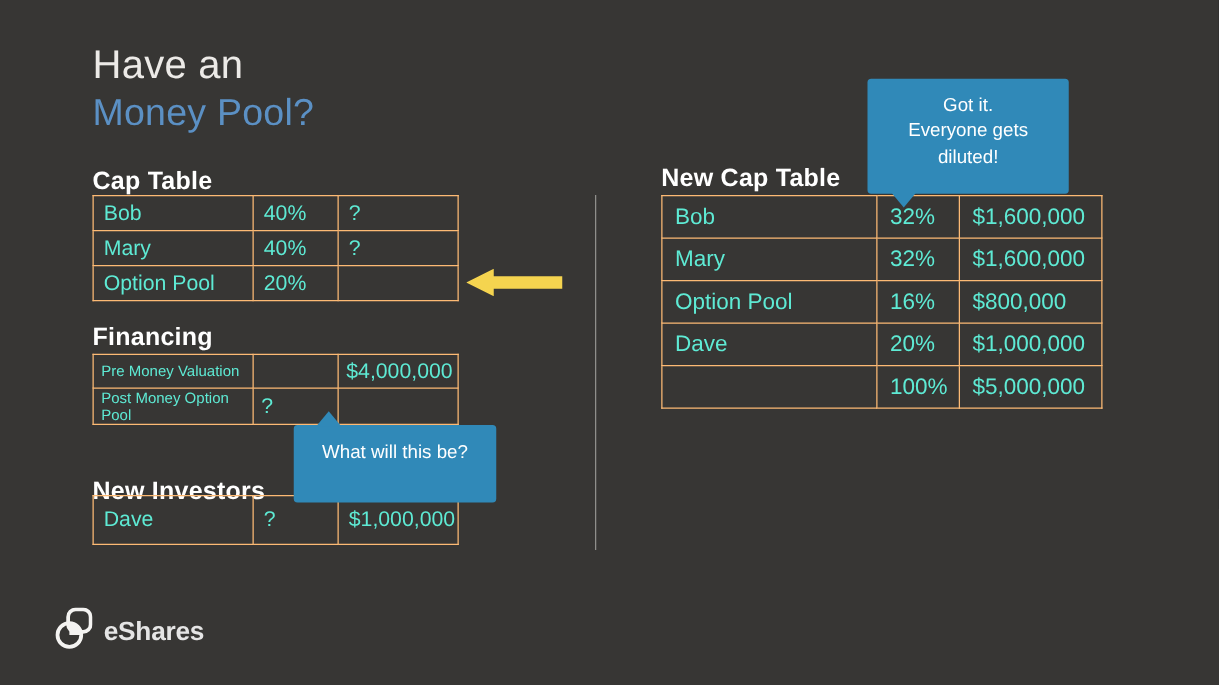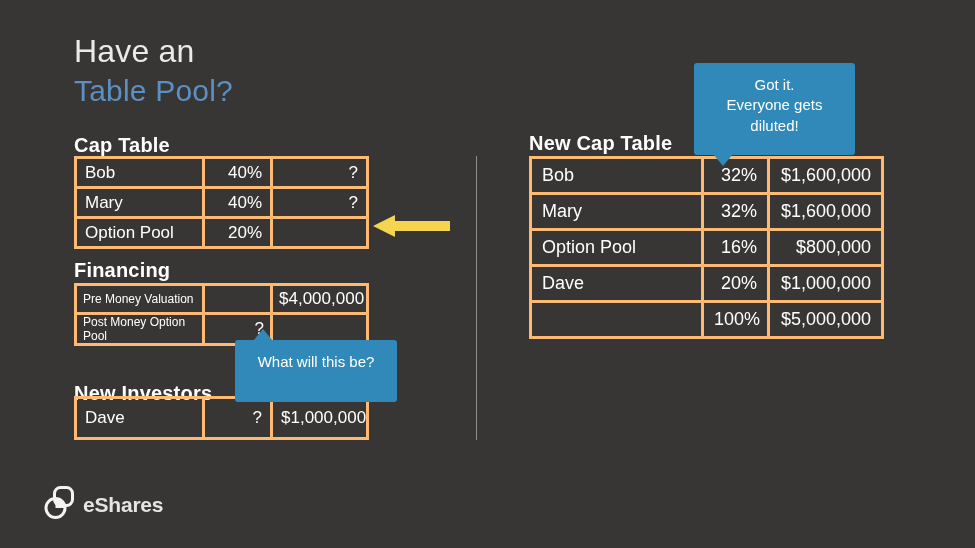--- a/index.html
+++ b/index.html
@@ -54,29 +54,29 @@
   #h-new-investors { left: 74px; top: 382px; }
   #h-new-cap-table { left: 529px; top: 132px; }
 
   
   .tbl {
     position: absolute;
     border-collapse: collapse;
     table-layout: fixed;
   }
   .tbl td {
-    border: 3px solid #fdba74;
-    color: #ffffff;
+    border: 1px solid #fdba74;
+    color: #5eead4;
     height: 28px;
     padding: 0 8px;
     font-weight: 400;
     background: transparent;
   }
   .tbl td.name   { text-align: left; }
-  .tbl td.center { text-align: right; margin-left: 18px; }
+  .tbl td.center { text-align: left; margin-left: 18px; }
 
   
   #cap-table { left: 74px; top: 156px; width: 292px; font-size: 17px; }
   #cap-table td { height: 27px; }
   #cap-table col.c1 { width: 128px; }
   #cap-table col.c2 { width: 68px; }
   #cap-table col.c3 { width: 96px; }
 
   
   #financing-table { left: 74px; top: 283px; width: 292px; font-size: 12px; }
@@ -183,21 +183,21 @@
     letter-spacing: -0.2px;
   }
 </style>
 </head>
 <body>
 
 <div class="slide">
 
   <div class="title-block">
     <span class="title-line1">Have an</span>
-    <span class="title-line2">Table Pool?</span>
+    <span class="title-line2">Money Pool?</span>
   </div>
 
   <div class="section-heading" id="h-cap-table">Cap Table</div>
   <div class="section-heading" id="h-financing">Financing</div>
   <div class="section-heading" id="h-new-investors">New Investors</div>
   <div class="section-heading" id="h-new-cap-table">New Cap Table</div>
 
   <table class="tbl" id="cap-table">
     <colgroup>
         <col class="c1">

